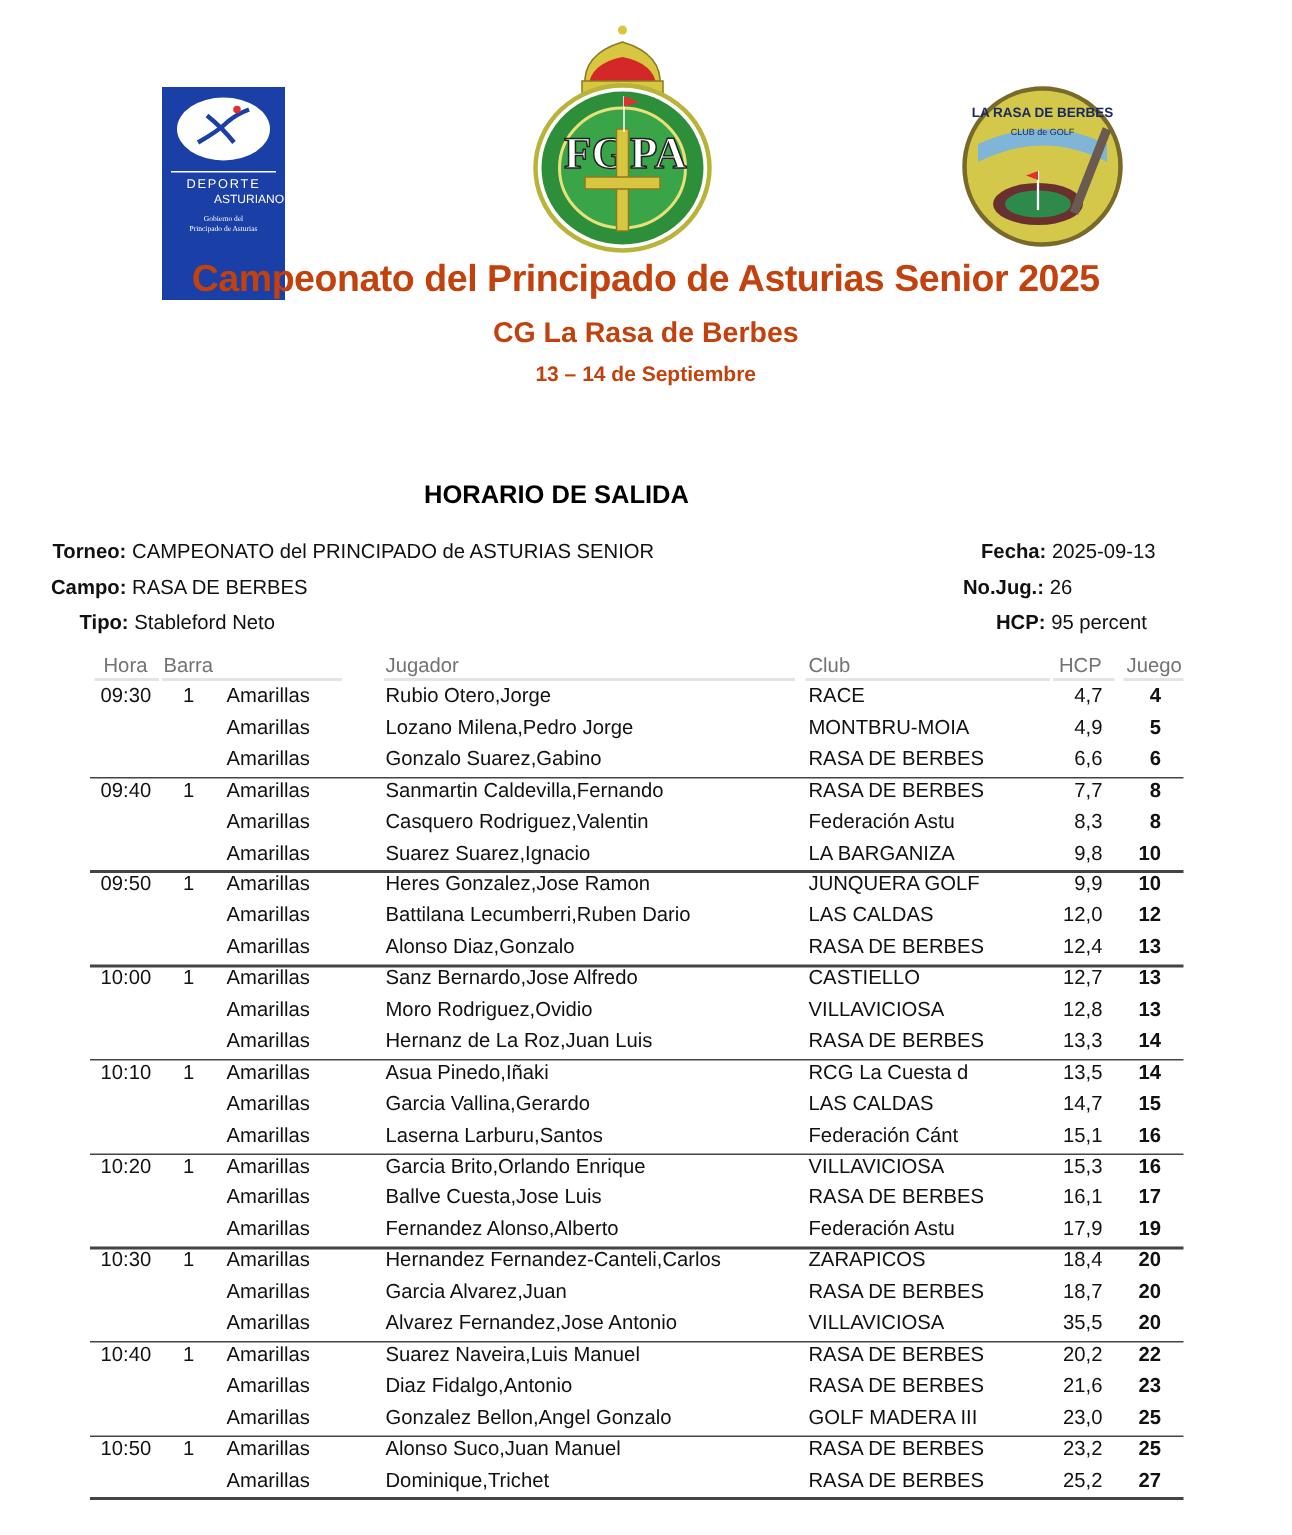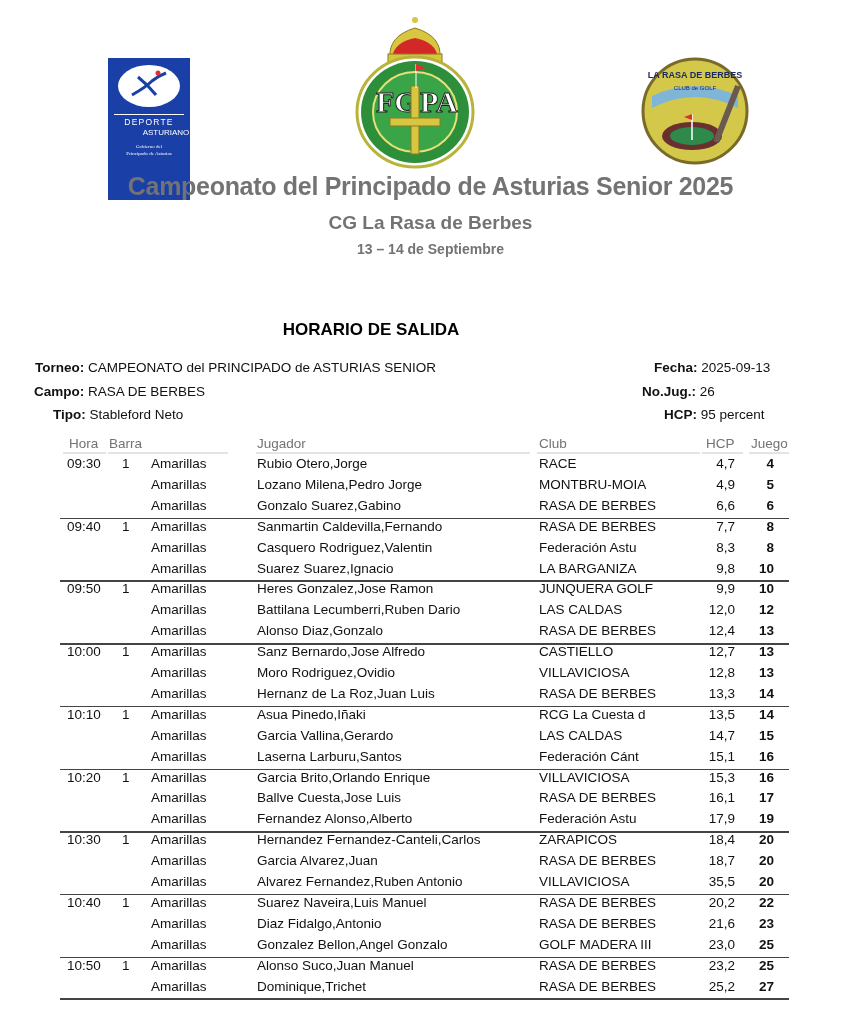--- a/index.html
+++ b/index.html
@@ -12,21 +12,21 @@
   .logo-deporte .line { position: absolute; left: 6px; right: 6px; top: 56px; height: 1px; background: #fff; }
   .logo-deporte .t1 { position: absolute; left: 0; right: 0; top: 59px; text-align: center;
          color: #fff; font-size: 8.5px; letter-spacing: 1.2px; }
   .logo-deporte .t2 { position: absolute; left: 0; right: 0; top: 70px; text-align: center;
          color: #fff; font-size: 8px; padding-left: 34px; }
   .logo-deporte .t3 { position: absolute; left: 0; right: 0; top: 85px; text-align: center;
          color: #fff; font-size: 5px; line-height: 7px; font-family: "Liberation Serif", serif; }
   .logo-fgpa { left: 350px; top: 14px; width: 130px; height: 156px; }
   .logo-rasa { left: 640px; top: 56px; width: 110px; height: 110px; }
 
-  .title { position: absolute; left: 0; width: 861px; text-align: center; color: #737373; font-weight: bold;
+  .title { position: absolute; left: 0; width: 861px; text-align: center; color: #c2410c; font-weight: bold;
            font-family: "Liberation Sans", sans-serif; }
   .title.main { top: 172px; font-size: 25px; letter-spacing: -0.3px; }
   .title.sub { top: 212px; font-size: 19px; }
   .title.dates { top: 241px; font-size: 14px; }
 
   .heading { position: absolute; top: 320px; left: 0; width: 742px; text-align: center;
              font-weight: bold; font-size: 17px; color: #000; }
 
   .meta { position: absolute; font-size: 13.5px; color: #111; white-space: nowrap; }
   .meta b { font-weight: bold; }
@@ -297,21 +297,21 @@
     </div>
     <div class="row" style="top: 853.1px;">
       <span class="c-tee">Amarillas</span>
       <span class="c-player">Garcia Alvarez,Juan</span>
       <span class="c-club">RASA DE BERBES</span>
       <span class="c-hcp">18,7</span>
       <span class="c-juego">20</span>
     </div>
     <div class="row" style="top: 874px;">
       <span class="c-tee">Amarillas</span>
-      <span class="c-player">Alvarez Fernandez,Ruben Antonio</span>
+      <span class="c-player">Alvarez Fernandez,Jose Antonio</span>
       <span class="c-club">VILLAVICIOSA</span>
       <span class="c-hcp">35,5</span>
       <span class="c-juego">20</span>
     </div>
     <div class="sep" style="top: 893.9px;"></div>
     <div class="row" style="top: 894.9px;">
       <span class="c-hora">10:40</span>
       <span class="c-barra">1</span>
       <span class="c-tee">Amarillas</span>
       <span class="c-player">Suarez Naveira,Luis Manuel</span>

